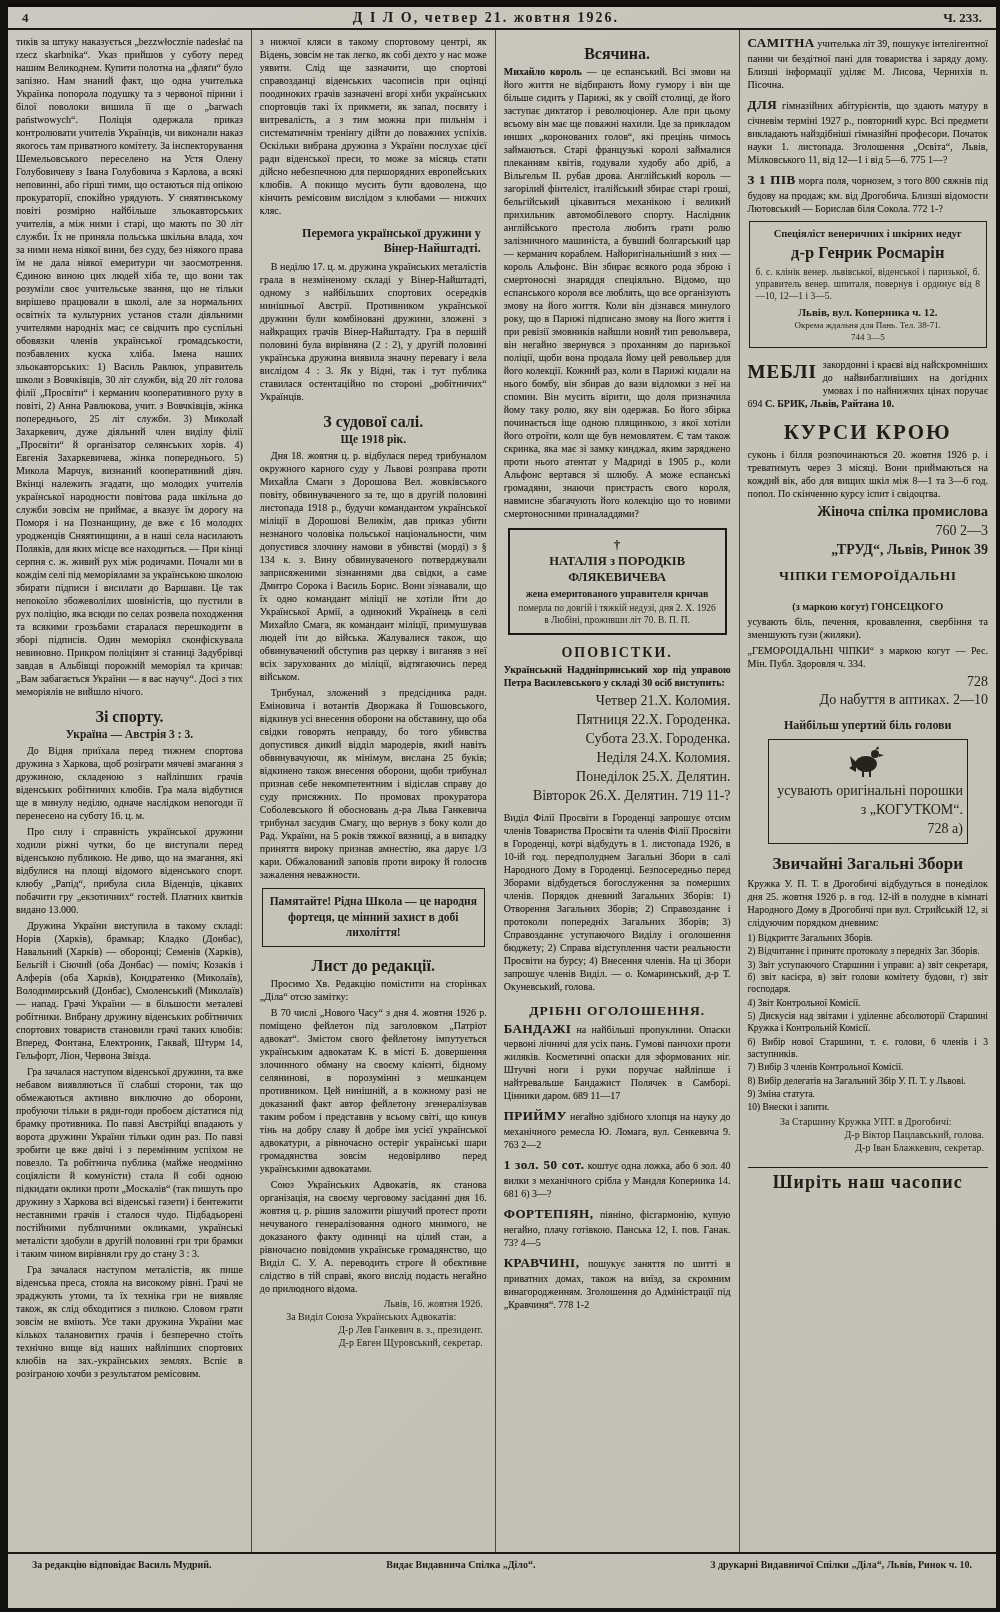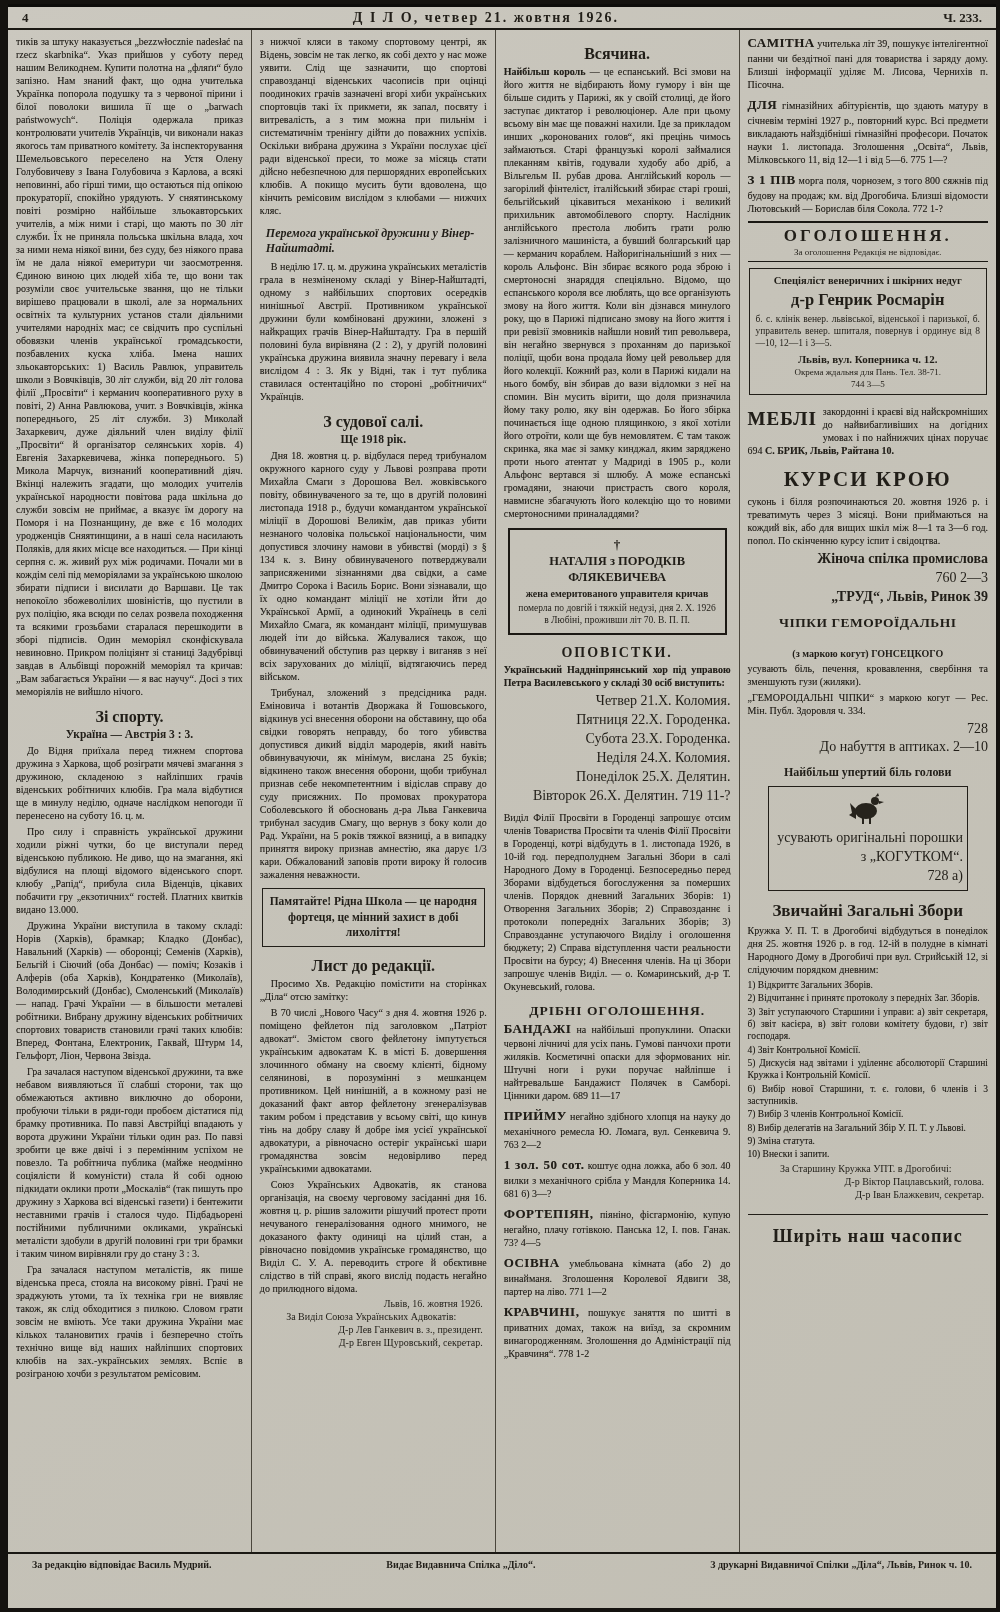--- a/index.html
+++ b/index.html
@@ -13,21 +13,21 @@
   .masthead .title{font-weight:bold;font-size:14px;letter-spacing:2px;}
   .masthead .issue{font-weight:bold;font-size:13px;}
   .columns{display:flex;height:1522px;border-bottom:2px solid #1a1813;}
   .col{flex:1;padding:5px 8px 4px 8px;overflow:hidden;border-right:1px solid #4a463c;box-sizing:border-box;}
   .col:last-child{border-right:none;flex:1.06;}
   p.body{font-size:10px;line-height:1.3;text-align:justify;margin:0 0 3px 0;text-indent:11px;
     text-shadow:0 0 .4px rgba(20,18,14,.35);}
   p.body.noindent{text-indent:0;}
   .sec-head{text-align:center;font-weight:bold;font-size:16px;margin:10px 0 2px 0;}
   .sub-head{text-align:center;font-weight:bold;font-size:11.5px;margin:0 0 4px 0;}
-  .art-head{text-align:left;font-weight:bold;font-size:12px;line-height:1.25;margin:9px 6px 4px 6px;font-style:italic;}
+  .art-head{text-align:right;font-weight:bold;font-size:12px;line-height:1.25;margin:9px 6px 4px 6px;}
   .notice-box{border:1px solid #211e18;margin:7px 2px;padding:5px 6px;text-align:center;
     font-weight:bold;font-size:11.5px;line-height:1.35;}
   .obituary{border:2px solid #1c1914;margin:8px 4px;padding:7px 8px;text-align:center;}
   .obituary .cross{font-size:13px;font-weight:bold;}
   .obituary .name{font-weight:bold;font-size:12.5px;line-height:1.3;}
   .obituary .role{font-size:10px;font-weight:bold;margin-top:2px;}
   .obituary .txt{font-size:9.5px;margin-top:3px;line-height:1.3;}
   .schedule{text-align:right;font-size:14px;line-height:1.35;}
   .ad{margin:0 0 6px 0;}
   .ad .lead{font-weight:bold;font-size:13px;letter-spacing:.5px;}
@@ -48,21 +48,21 @@
     -webkit-text-stroke:.6px #18150f;}
   .chipky-title{text-align:center;font-weight:bold;font-size:13.5px;letter-spacing:.5px;margin:8px 0 1px 0;}
   .chipky-sub{text-align:center;font-weight:bold;font-size:10px;margin:17px 0 3px 0;}
   .rooster-box{border:1px solid #211e18;margin:6px 20px;padding:4px;text-align:center;}
   .bold-line{font-weight:bold;font-size:12px;text-align:center;margin:8px 0 2px 0;}
   .zbory-title{text-align:center;font-weight:bold;font-size:17px;margin:10px 0 3px 0;}
   .zbory-item{font-size:9.5px;line-height:1.3;text-align:justify;margin:0 0 1px 0;text-shadow:0 0 .4px rgba(20,18,14,.35);}
   .sig{font-size:10px;text-align:right;margin:2px 4px 0 0;}
   .sig.c{text-align:center;}
   .slogan{text-align:center;font-weight:bold;font-size:18px;letter-spacing:1px;margin-top:14px;
-    border-top:1px solid #211e18;padding-top:11px;}
+    border-top:1px solid #211e18;padding-top:4px;}
   .footer{display:flex;justify-content:space-between;padding:5px 24px;font-size:10px;font-weight:bold;}
   .illus{margin:4px auto 0 auto;display:block;}
 </style>
 </head>
 <body>
 
 <div class="page">
 
   <div class="masthead">
     <span class="pageno">4</span>
@@ -98,21 +98,21 @@
       <p class="body">Союз Українських Адвокатів, як станова організація, на своєму черговому засіданні дня 16. жовтня ц. р. рішив заложити рішучий протест проти нечуваного генералізовання одного мнимого, не доказаного факту одиниці на цілий стан, а рівночасно повідомив українське громадянство, що Виділ С. У. А. переводить строге й обєктивне слідство в тій справі, якого вислід подасть негайно до прилюдного відома.</p>
       <div class="sig">Львів, 16. жовтня 1926.</div>
       <div class="sig c">За Виділ Союза Українських Адвокатів:</div>
       <div class="sig">Д-р Лев Ганкевич в. з., президент.</div>
       <div class="sig">Д-р Евген Щуровський, секретар.</div>
     </div>
 
     <div class="col">
       <div class="sec-head">Всячина.</div>
       <div class="adtext">
-        <span style="font-weight:bold">Найбільш король</span>
+        <span style="font-weight:bold">Михайло король</span>
         <span>— це еспанський. Всі змови на його життя не відбирають йому гумору і він ще більше сидить у Парижі, як у своїй столиці, де його заступає диктатор і революціонер. Але при цьому всьому він має ще поважні нахили. Іде за прикладом инших „коронованих голов“, які прецінь чимось займаються. Старі французькі королі займалися плеканням квітів, годували худобу або дріб, а Вільгельм ІІ. рубав дрова. Англійський король — загорілий фінтеліст, італійський збирає старі гроші, бельгійський цікавиться механікою і великий прихильник автомобілевого спорту. Наслідник англійського престола любить грати ролю залізничного машиніста, а бувший болгарський цар — керманич кораблем. Найоригінальніший з них — король Альфонс. Він збирає всякого рода зброю і смертоносні знаряддя спеціяльно. Відомо, що еспанського короля все люблять, що все організують змову на його життя. Коли він дізнався минулого року, що в Парижі підписано змову на його життя і при ревізії змовників найшли новий тип револьвера, він негайно звернувся з проханням до паризької поліції, щоби вона продала йому цей револьвер для його колекції. Кожний раз, коли в Парижі кидали на нього бомбу, він збирав до вази відломки з неї на спомин. Він мусить вірити, що доля призначила йому таку ролю, яку він одержав. Бо його збірка починається іще одною плящинкою, з якої хотіли його отроїти, коли ще був немовлятем. Є там також скринка, яка має зі замку кинджал, яким заряджено проти нього атентат у Мадриді в 1905 р., коли Альфонс вертався зі шлюбу. А може еспанські громадяни, знаючи пристрасть свого короля, навмисне збагачують його колекцію що то новими смертоносними приналаддями?</span>
       </div>
       <div class="obituary">
         <div class="cross">†</div>
         <div class="name">НАТАЛІЯ з ПОРОДКІВ</div>
         <div class="name">ФЛЯКЕВИЧЕВА</div>
         <div class="role">жена емеритованого управителя кричав</div>
         <div class="txt">померла по довгій і тяжкій недузі, дня 2. X. 1926 в Любіні, проживши літ 70. В. П. П.</div>
       </div>
       <div class="sec-head" style="letter-spacing:2px;font-size:14px">ОПОВІСТКИ.</div>
@@ -135,47 +135,39 @@
       </div>
       <div class="ad adtext">
         <span class="lead">1 зол. 50 сот.</span>
         <span>коштує одна ложка, або 6 зол. 40 вилки з механічного срібла у Мандля Коперника 14.  681 6) 3—?</span>
       </div>
       <div class="ad adtext">
         <span class="lead">ФОРТЕПІЯН,</span>
         <span>піяніно, фісгармонію, купую негайно, плачу готівкою. Панська 12, І. пов. Ганак.  73? 4—5</span>
       </div>
       <div class="ad adtext">
-        <span class="lead">ОСІВНА</span>
-        <span>умебльована кімната (або 2) до винайманя. Зголошення Королевої Ядвиги 38, партер на ліво.  771 1—2</span>
-      </div>
-      <div class="ad adtext">
         <span class="lead">КРАВЧИНІ,</span>
         <span>пошукує заняття по шитті в приватних домах, також на виїзд, за скромним винагородженням. Зголошення до Адміністрації під „Кравчиня“.  778 1-2</span>
       </div>
     </div>
 
     <div class="col">
       <div class="ad adtext">
         <span class="lead">САМІТНА</span>
         <span>учителька літ 39, пошукує інтелігентної панни чи бездітної пані для товариства і заряду дому. Близші інформації уділяє М. Лисова, Чернихів п. Пісочна.</span>
       </div>
       <div class="ad adtext">
         <span class="lead">ДЛЯ</span>
         <span>гімназійних абітурієнтів, що здають матуру в січневім терміні 1927 р., повторний курс. Всі предмети викладають найздібніші гімназійні професори. Початок науки 1. листопада. Зголошення „Освіта“, Львів, Мілковського 11, від 12—1 і від 5—6.  775 1—?</span>
       </div>
       <div class="ad adtext">
         <span class="lead">З 1 ПІВ</span>
         <span>морга поля, чорнозем, з того 800 сяжнів під будову на продаж; км. від Дрогобича. Близші відомости Лютовський — Борислав біля Сокола.  772 1-?</span>
       </div>
 
-      <div class="ogol-band">
-        <div class="big">ОГОЛОШЕННЯ.</div>
-        <div class="small">За оголошення Редакція не відповідає.</div>
-      </div>
 
       <div class="doctor-box">
         <div class="spec">Спеціяліст венеричних і шкірних недуг</div>
         <div class="dname">д-р Генрик Росмарін</div>
         <div class="dtxt">б. с. клінік венер. львівської, віденської і паризької, б. управитель венер. шпиталя, повернув і ординує від 8—10, 12—1 і 3—5.</div>
         <div class="daddr">Львів, вул. Коперника ч. 12.</div>
         <div class="dnote">Окрема ждальня для Пань.  Тел. 38-71.</div>
         <div class="dnote">744 3—5</div>
       </div>
 

